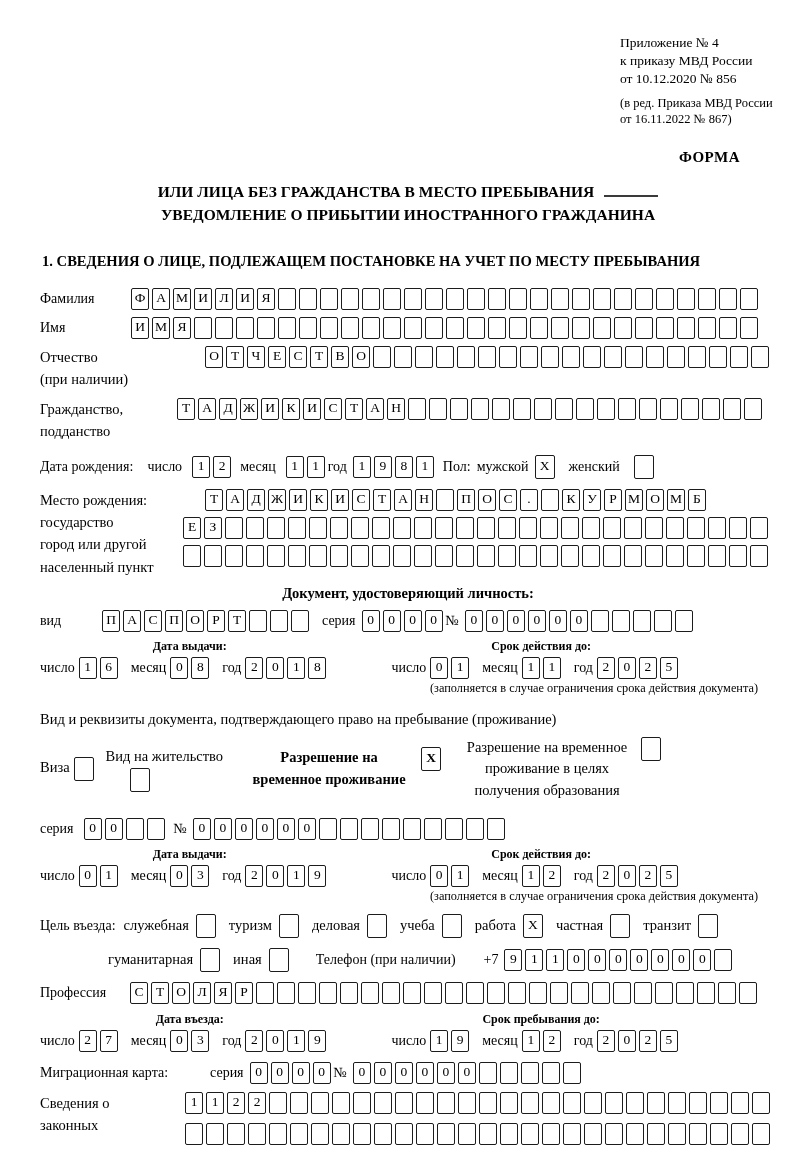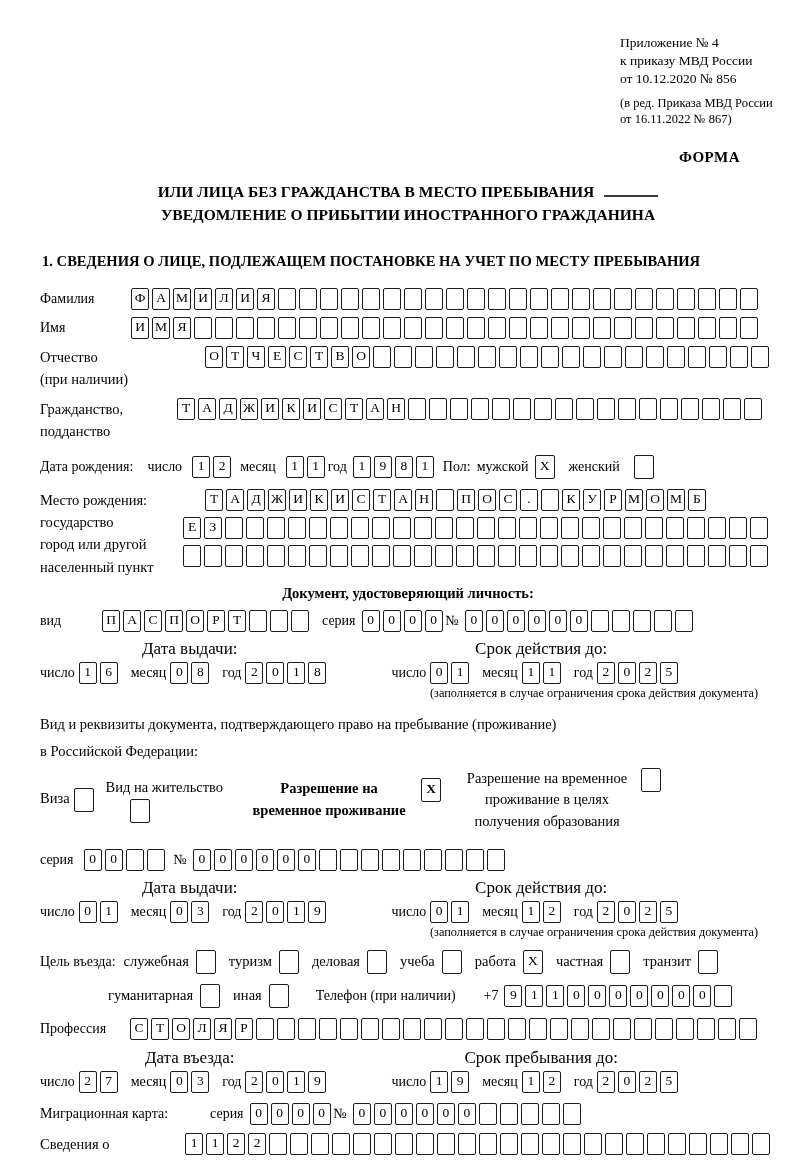--- a/index.html
+++ b/index.html
@@ -24,21 +24,21 @@
   .boxes { white-space:nowrap; display:inline-block; }
   .cell { display:inline-block; box-sizing:border-box; width:18px; height:22px;
           border:1.7px solid #1c1c1c; border-radius:2px; margin-right:3px;
           text-align:center; font-size:13.5px; line-height:18px; vertical-align:middle; }
   .cell.big { width:20px; height:24px; line-height:20px; margin-right:0; }
   .gap6{ width:6px; flex:none;} .gap10{ width:10px; flex:none;} .gap14{ width:14px; flex:none;}
 
   
   .twocol { display:flex; align-items:flex-start; margin-bottom:2px; }
   .col { }
-  .colhead { text-align:center; font-size:17px; margin-bottom:3px; }
+  .colhead { text-align:center; font-size:12px; margin-bottom:3px;font-weight:bold; }
   .dateline { display:flex; align-items:center; }
   .dateline .lbl { margin-right:4px; }
   .dateline .boxes { margin-right:10px; }
   .note { font-size:12.3px; text-align:right; margin:1px 18px 10px 0; }
 
   .dochead { text-align:center; font-weight:bold; font-size:14.5px; margin:4px 0 8px 0; }
 
   
   .opts { display:flex; align-items:center; margin:4px 0 16px 0; }
   .opt { display:flex; align-items:flex-start; }
@@ -173,21 +173,20 @@
         <span class="boxes"><span class="cell">1</span><span class="cell">1</span></span>
         <span class="lbl">год</span>
         <span class="boxes"><span class="cell">2</span><span class="cell">0</span><span class="cell">2</span><span class="cell">5</span></span>
       </div>
     </div>
   </div>
   <div class="note">(заполняется в случае ограничения срока действия документа)</div>
 
   <div class="intro">
     <div>Вид и реквизиты документа, подтверждающего право на пребывание (проживание)</div>
-    <div>в Российской Федерации:</div>
   </div>
 
   <div class="opts">
     <span class="opt">
       <span class="olabel">Виза</span>
       <span class="boxes" style="margin-left:4px;"><span class="cell big"></span></span>
     </span>
     <span class="opt" style="margin-left:12px;flex-direction:column;">
       <span class="olabel">Вид на жительство</span>
       <span class="boxes" style="margin-left:24px;"><span class="cell big"></span></span>

